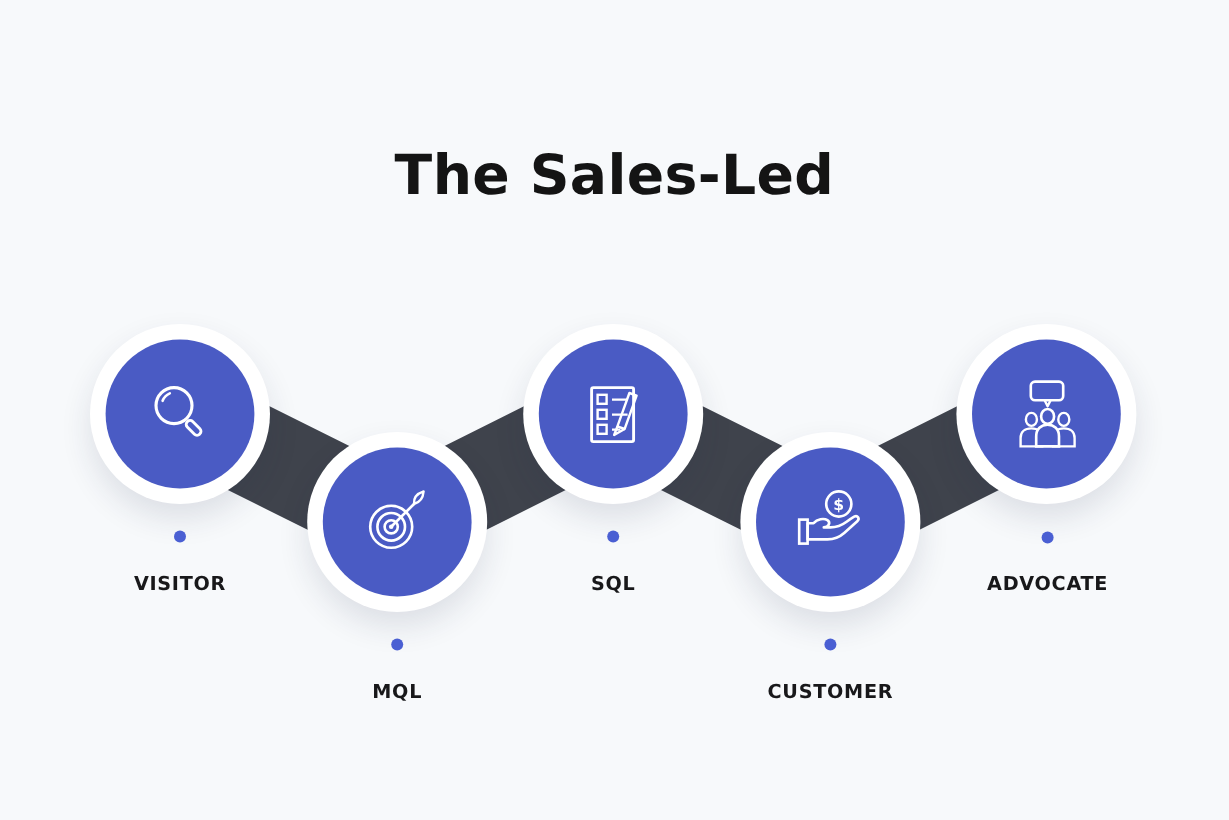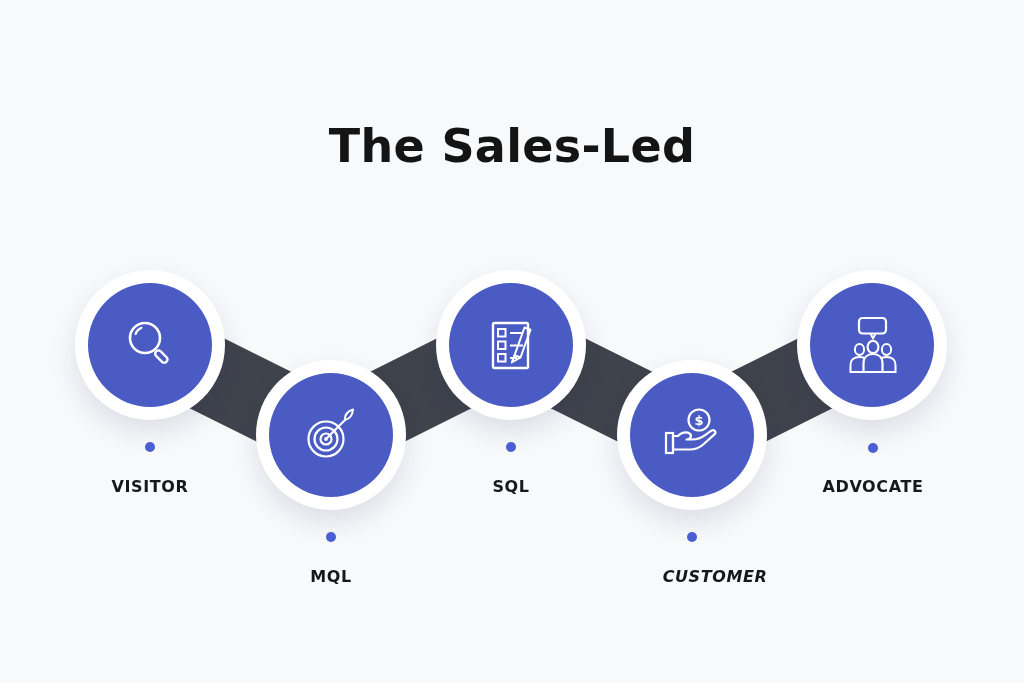--- a/index.html
+++ b/index.html
@@ -94,21 +94,21 @@
     text-align: center;
     font-size: 16px;
     font-weight: bold;
     letter-spacing: 0.6px;
     color: var(--label-text, #18181a);
     z-index: 3;
   }
   .label-1 { left: 40px;  top: 477px; }
   .label-2 { left: 221px; top: 567px; }
   .label-3 { left: 401px; top: 477px; }
-  .label-4 { left: 605px; top: 567px; font-style: italic; }
+  .label-4 { left: 582px; top: 567px; }
   .label-5 { left: 763px; top: 477px; }
 </style>
 </head>
 <body>
 
 <div class="canvas">
 
   <div class="title">
     <div>The Sales-Led</div>
   </div>

